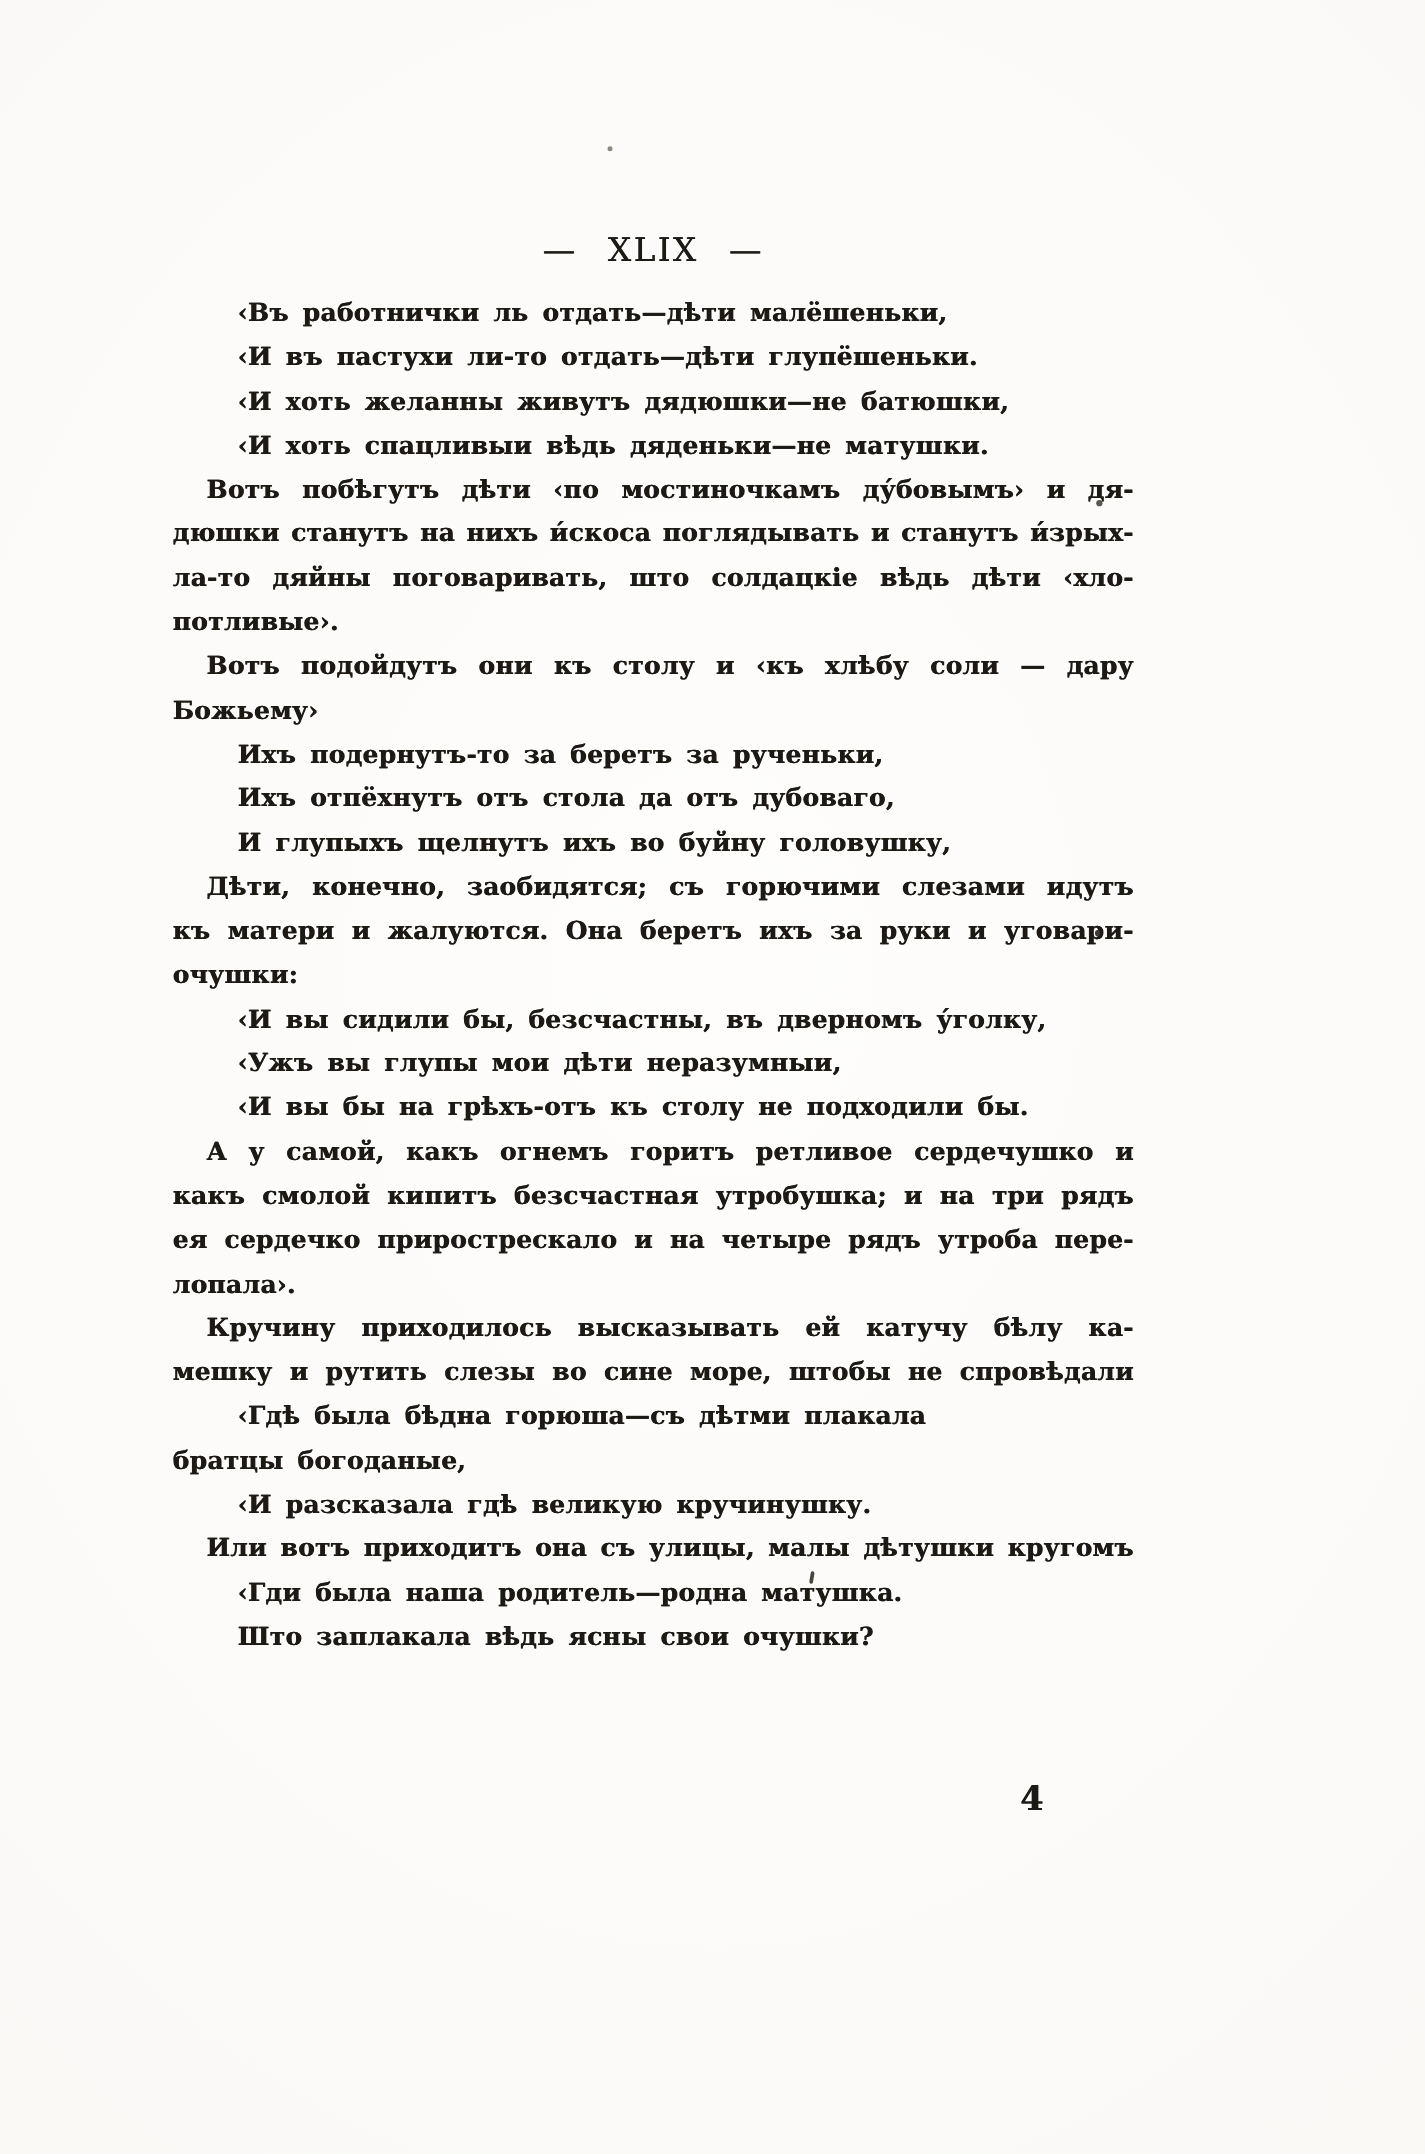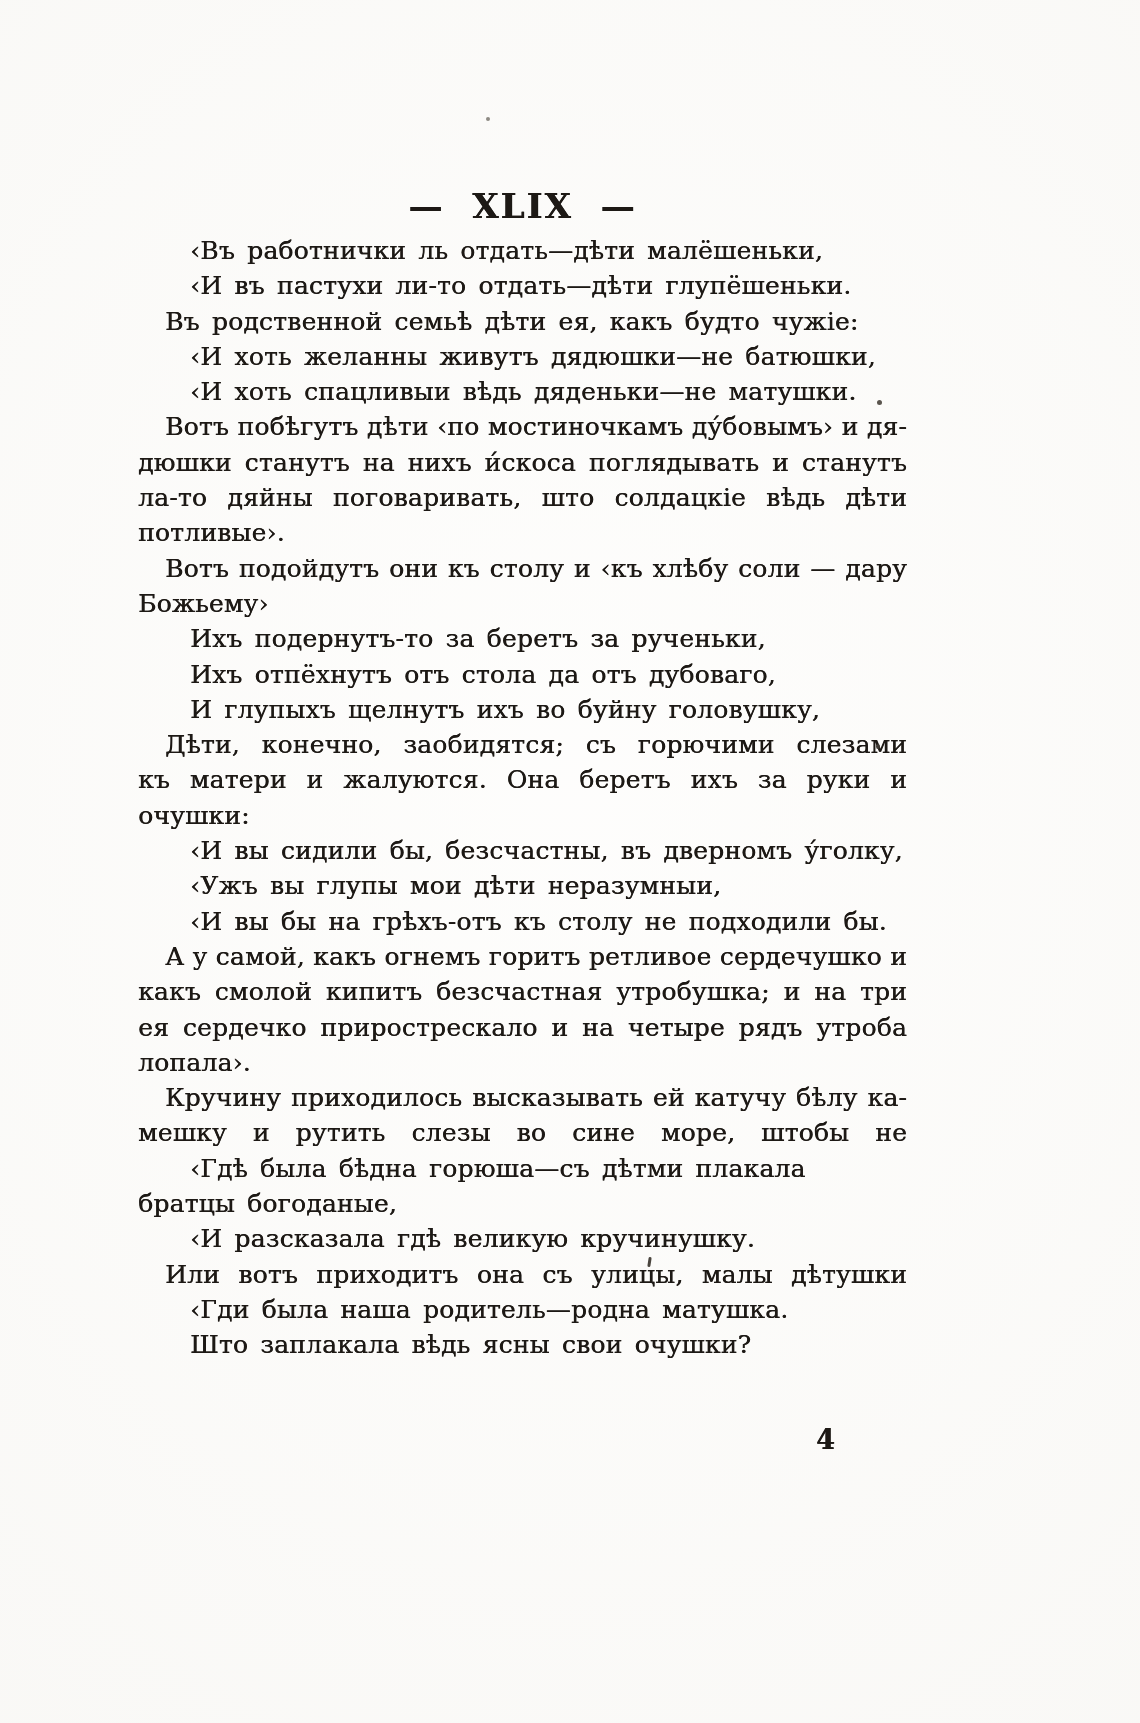--- a/index.html
+++ b/index.html
@@ -21,33 +21,33 @@
     background:
       radial-gradient(ellipse 120% 100% at 50% 45%, rgba(255,255,255,0.6), rgba(0,0,0,0.018) 100%),
       #fcfbf8;
   }
   .chapter-heading {
     position: absolute;
     top: 186px;
     left: 138px;
     width: 769px;
     text-align: center;
-    font-size: 34px;
-    font-weight: bold;
+    font-size: 26px;
+    font-weight: normal;
     letter-spacing: 2px;
     word-spacing: 14px;
     text-shadow: 0.4px 0 0 currentColor;
   }
   .textblock {
     position: absolute;
     top: 233px;
     left: 138px;
     width: 769px;
-    font-size: 25px;
-    font-weight: normal;
+    font-size: 20px;
+    font-weight: bold;
     text-shadow: 0.4px 0 0 currentColor;
     letter-spacing: 0.2px;
   }
   .line {
     height: 35.3px;
     line-height: 35.3px;
     white-space: nowrap;
     word-spacing: 4px;
   }
   
@@ -88,21 +88,20 @@
 </head>
 <body>
 
 <div class="page">
 
   <div class="chapter-heading">— XLIX —</div>
 
   <div class="textblock">
     <div class="line v">‹Въ работнички ль отдать—дѣти малёшеньки,</div>
     <div class="line v">‹И въ пастухи ли-то отдать—дѣти глупёшеньки.</div>
-    <div class="line p">Въ родственной семьѣ дѣти ея, какъ будто чужіе:</div>
     <div class="line v">‹И хоть желанны живутъ дядюшки—не батюшки,</div>
     <div class="line v">‹И хоть спацливыи вѣдь дяденьки—не матушки.</div>
     <div class="line p j">Вотъ побѣгутъ дѣти ‹по мостиночкамъ ду́бовымъ› и дя-</div>
     <div class="line f j">дюшки станутъ на нихъ и́скоса поглядывать и станутъ и́зрых-</div>
     <div class="line f j">ла-то дяйны поговаривать, што солдацкіе вѣдь дѣти ‹хло-</div>
     <div class="line f">потливые›.</div>
     <div class="line p j">Вотъ подойдутъ они къ столу и ‹къ хлѣбу соли — дару</div>
     <div class="line f">Божьему›</div>
     <div class="line v">Ихъ подернутъ-то за беретъ за рученьки,</div>
     <div class="line v">Ихъ отпёхнутъ отъ стола да отъ дубоваго,</div>

